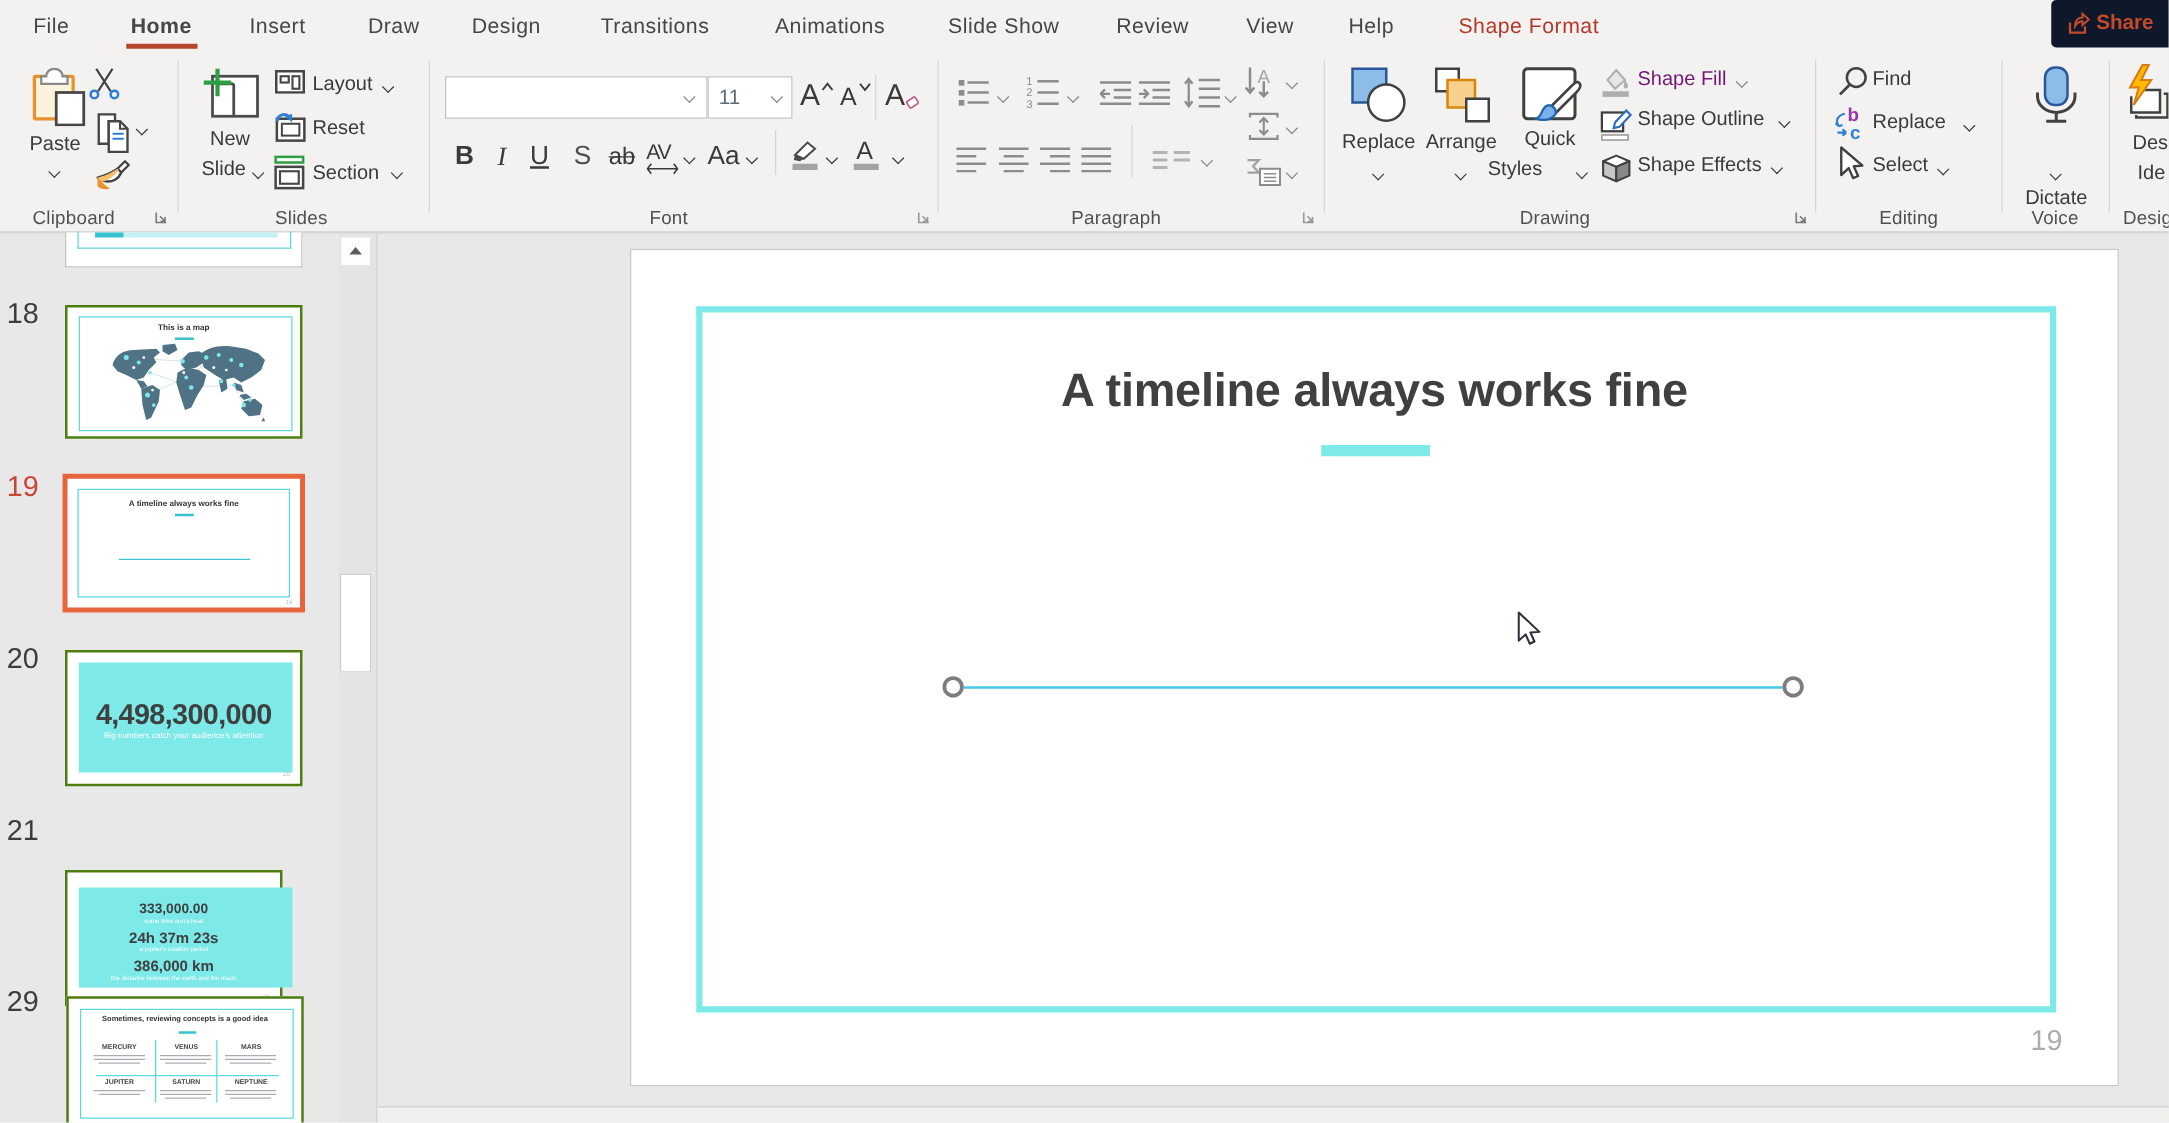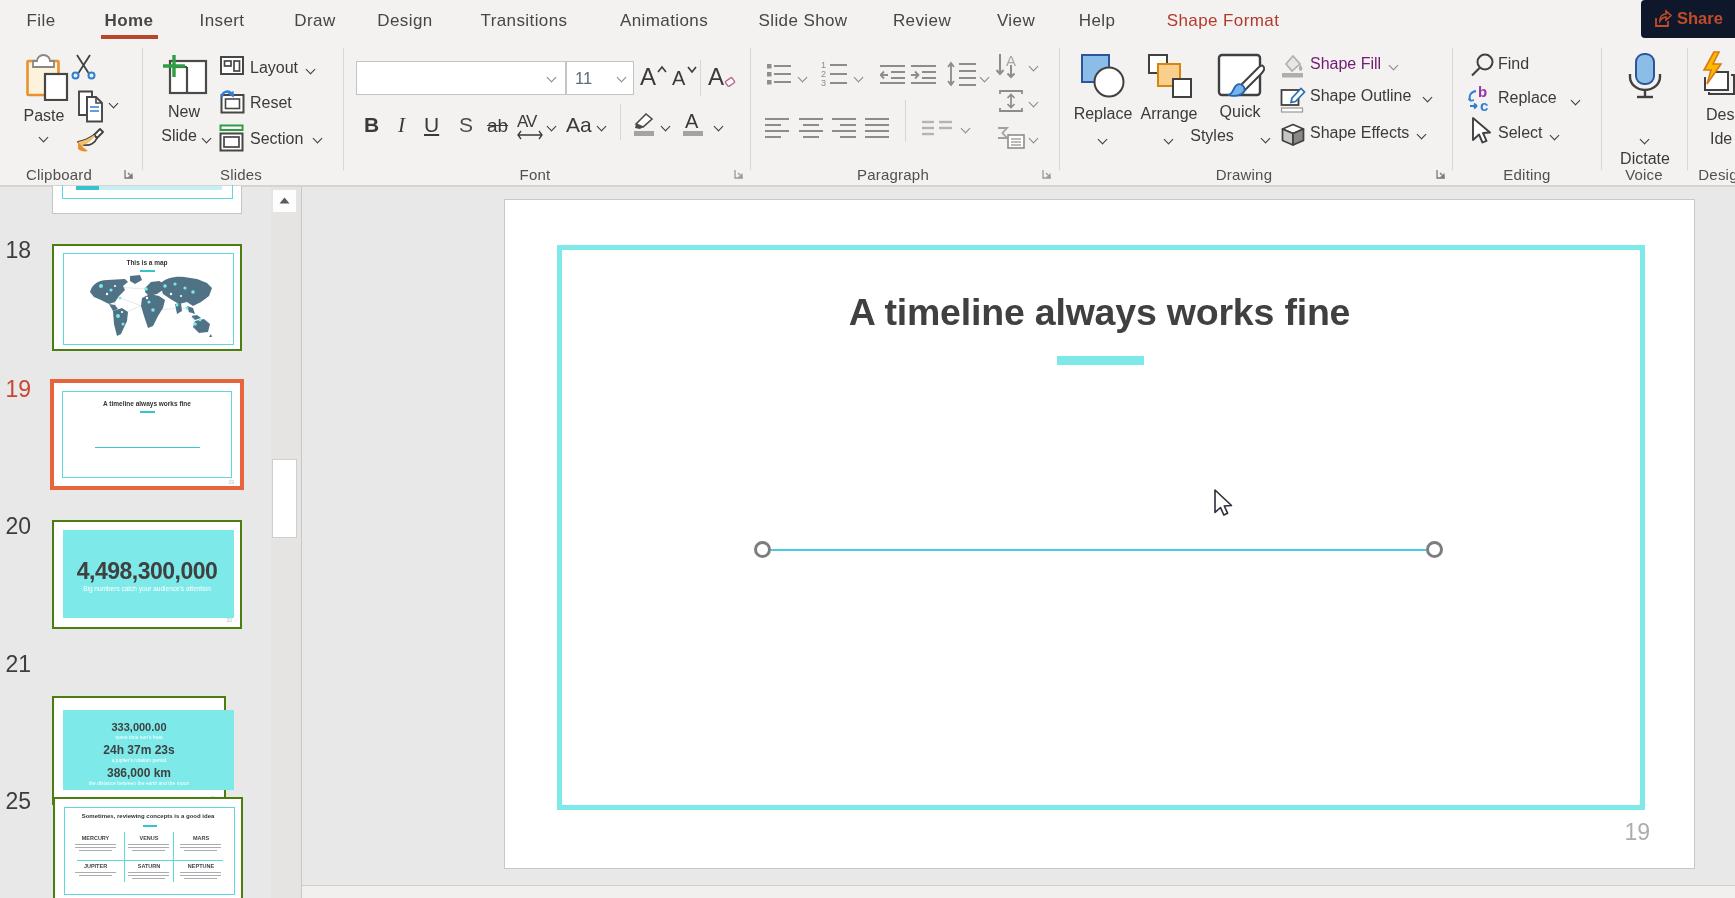--- a/index.html
+++ b/index.html
@@ -444,21 +444,21 @@
     <svg class="abs" style="left:5px;top:6px;" width="13" height="9" viewBox="0 0 13 9">
         <path d="M1.5 7.5 L6.5 1.5 L11.5 7.5 Z" fill="#5a5a5a"></path>
       </svg>
   </div>
   <div class="abs" style="left:272px;top:459px;width:25px;height:79px;background:#fff;border:1px solid #cfcecd;"></div>
 
   <div class="snum" style="left:0px;top:237px;">18</div>
   <div class="snum" style="left:0px;top:376px;color:#c74634;">19</div>
   <div class="snum" style="left:0px;top:513px;">20</div>
   <div class="snum" style="left:0px;top:651px;">21</div>
-  <div class="snum" style="left:0px;top:788px;">25</div>
+  <div class="snum" style="left:0px;top:788px;">29</div>
 
   <div class="thumbw" style="left:52px;top:244px;width:190px;height:107px;">
     <div class="abs" style="left:9px;top:7px;width:171px;height:92px;border:1px solid #5cd9dd;"></div>
     <div class="abs" style="left:0;top:13px;width:100%;text-align:center;font-size:6.5px;font-weight:bold;color:#333;">This is a map</div>
     <div class="abs" style="left:86px;top:24px;width:15px;height:2px;background:#35c4cf;"></div>
     <svg class="abs" style="left:33px;top:28px;" width="125" height="66" viewBox="0 0 125 66">
       <g stroke="#b9c6ce" stroke-width="0.4" fill="none">
         <path d="M14 12 L59 15 M24 16 L31 42 M31 42 L62 28 M62 28 L88 10 M88 10 L106 18 M59 15 L78 12 M66 36 L100 34 M100 34 L108 50 M33 24 L66 36"></path>
       </g>
       <g fill="#4f7285">

